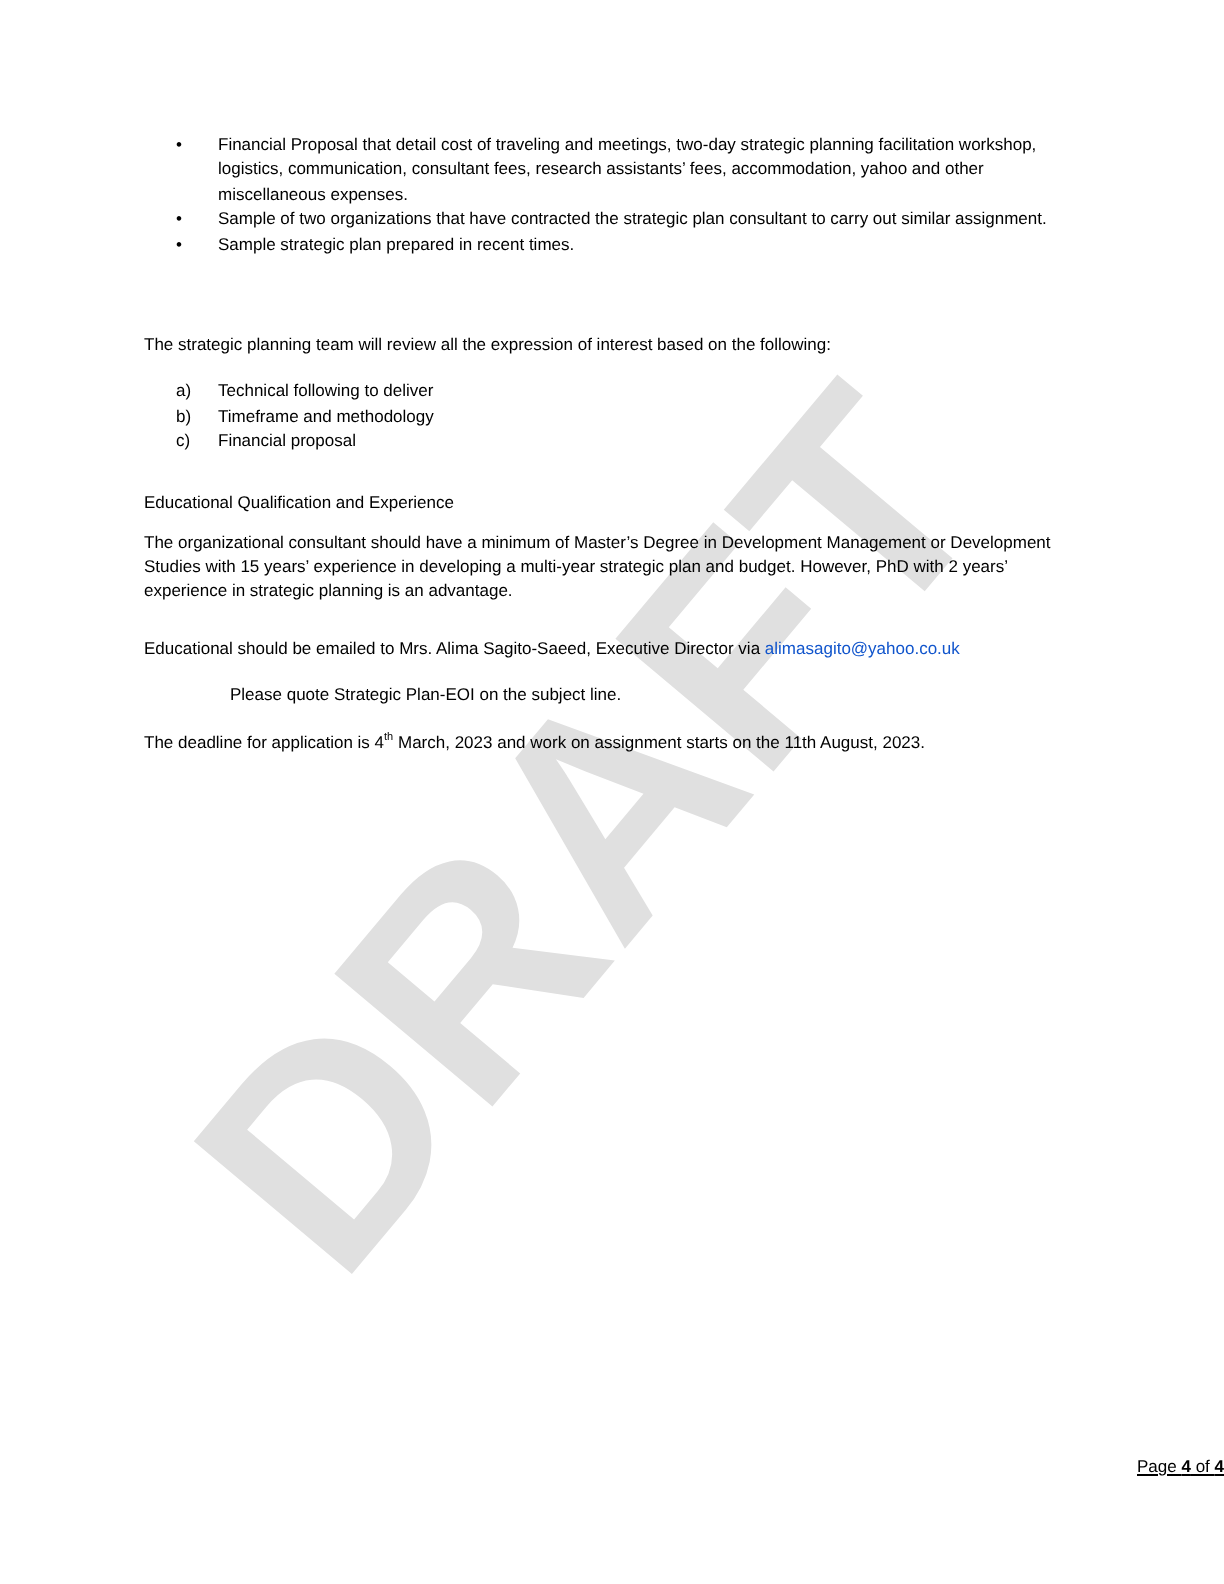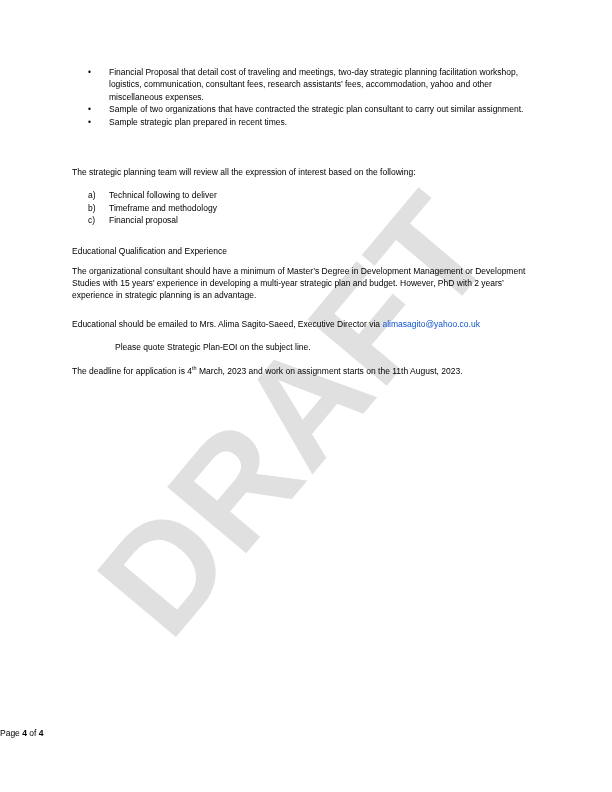--- a/index.html
+++ b/index.html
@@ -54,24 +54,25 @@
   .qual-para { margin-top: 7.5px; }
   .apps-para { margin-top: 16px; }
   .subject-para { margin-top: 11px; padding-left: 43px; }
   .deadline-para { margin-top: 11.5px; }
   a.email-link { color: #1155cc; cursor: pointer; }
   sup { font-size: 5.5px; vertical-align: super; line-height: 0; }
   .footer {
     position: absolute;
     left: 0; top: 727px;
     width: 612px;
-    text-align: left;
+    text-align: right;
     font-size: 8.5px;
     line-height: 12.4px;
     z-index: 1;
+    text-decoration: underline;
   }
   .footer b { font-weight: bold; }
 </style>
 </head>
 <body>
 
 <div class="page">
 
   <div class="watermark">DRAFT</div>
 

